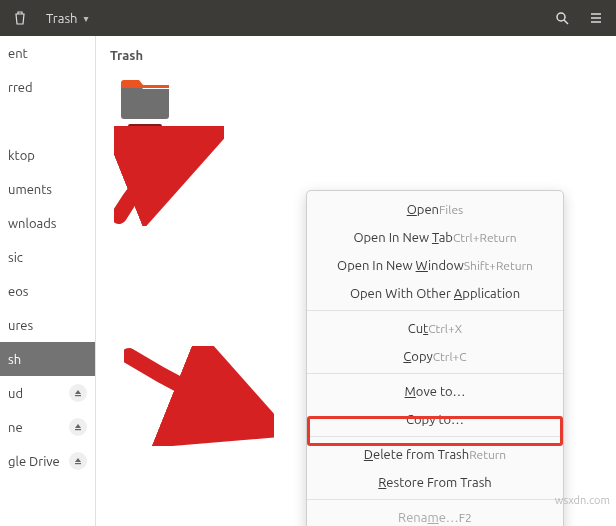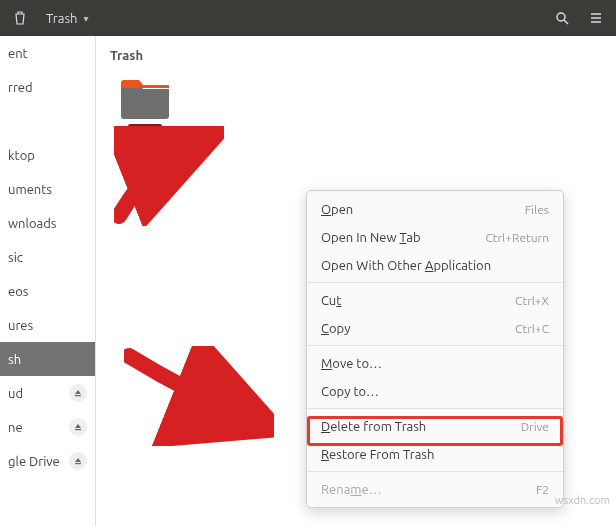--- a/index.html
+++ b/index.html
@@ -20,21 +20,21 @@
   .eject-btn { width: 18px; height: 18px; border-radius: 50%; display:flex;align-items:center;justify-content:center; background: #efefef; }
 
   .main { flex: 1; position: relative; background: #fff; }
   .breadcrumb { padding: 12px 14px 6px; font-weight: 600; color: #555; }
   .files-area { padding: 8px 14px; display: flex; align-items: flex-start; }
   .folder-item { display:flex; flex-direction:column; align-items:center; gap:4px; width: 70px; }
   .folder-glyph { width: 52px; height: 44px; }
   .folder-label { background: #7f1d1d; color: #fff; font-size: 12px; padding: 1px 5px; border-radius: 2px; }
 
   .context-menu { position: absolute; left: 210px; top: 154px; width: 258px; background: #fafafa; border: 1px solid #cfcfcf; border-radius: 5px; box-shadow: 0 4px 14px rgba(0,0,0,.18); padding: 4px 0; }
-  .cm-item { display: flex; align-items: center; justify-content: space-between; height: 28px; padding: 0 14px; font-size: 13px; color: #3c3c3c; }
+  .cm-item { display: flex; align-items: center; justify-content: center; height: 28px; padding: 0 14px; font-size: 13px; color: #3c3c3c; }
   .cm-item .accel { color: #999; font-size: 12px; }
   .cm-item.disabled { color: #aaa; }
   .cm-sep { height: 1px; background: #e2e2e2; margin: 3px 0; }
   .highlight-box { position: absolute; border: 3px solid #e63b2c; border-radius: 3px; pointer-events: none; }
 
   .arrow { position: absolute; pointer-events: none; }
 
   .watermark { position: absolute; right: 6px; bottom: 20px; font-size: 11px; color: #bbb; text-align: right; }
 
   .accesskey { text-decoration: underline; }
@@ -146,20 +146,24 @@
     <div class="context-menu" id="context-menu">
         <div class="cm-item">
           <span><span class="accesskey">O</span>pen</span>
           <span class="accel">Files</span>
         </div>
         <div class="cm-item">
           <span>Open In New <span class="accesskey">T</span>ab</span>
           <span class="accel">Ctrl+Return</span>
         </div>
         <div class="cm-item">
+          <span>Open In New <span class="accesskey">W</span>indow</span>
+          <span class="accel">Shift+Return</span>
+        </div>
+        <div class="cm-item">
           <span>Open With Other <span class="accesskey">A</span>pplication</span>
           <span class="accel"></span>
         </div>
         <div class="cm-sep"></div>
         <div class="cm-item">
           <span>Cu<span class="accesskey">t</span></span>
           <span class="accel">Ctrl+X</span>
         </div>
         <div class="cm-item">
           <span><span class="accesskey">C</span>opy</span>
@@ -170,21 +174,21 @@
           <span><span class="accesskey">M</span>ove to…</span>
           <span class="accel"></span>
         </div>
         <div class="cm-item">
           <span>Copy to…</span>
           <span class="accel"></span>
         </div>
         <div class="cm-sep"></div>
         <div class="cm-item">
           <span><span class="accesskey">D</span>elete from Trash</span>
-          <span class="accel">Drive</span>
+          <span class="accel">Return</span>
         </div>
         <div class="cm-item">
           <span><span class="accesskey">R</span>estore From Trash</span>
           <span class="accel"></span>
         </div>
         <div class="cm-sep"></div>
         <div class="cm-item disabled">
           <span>Rena<span class="accesskey">m</span>e…</span>
           <span class="accel">F2</span>
         </div>

